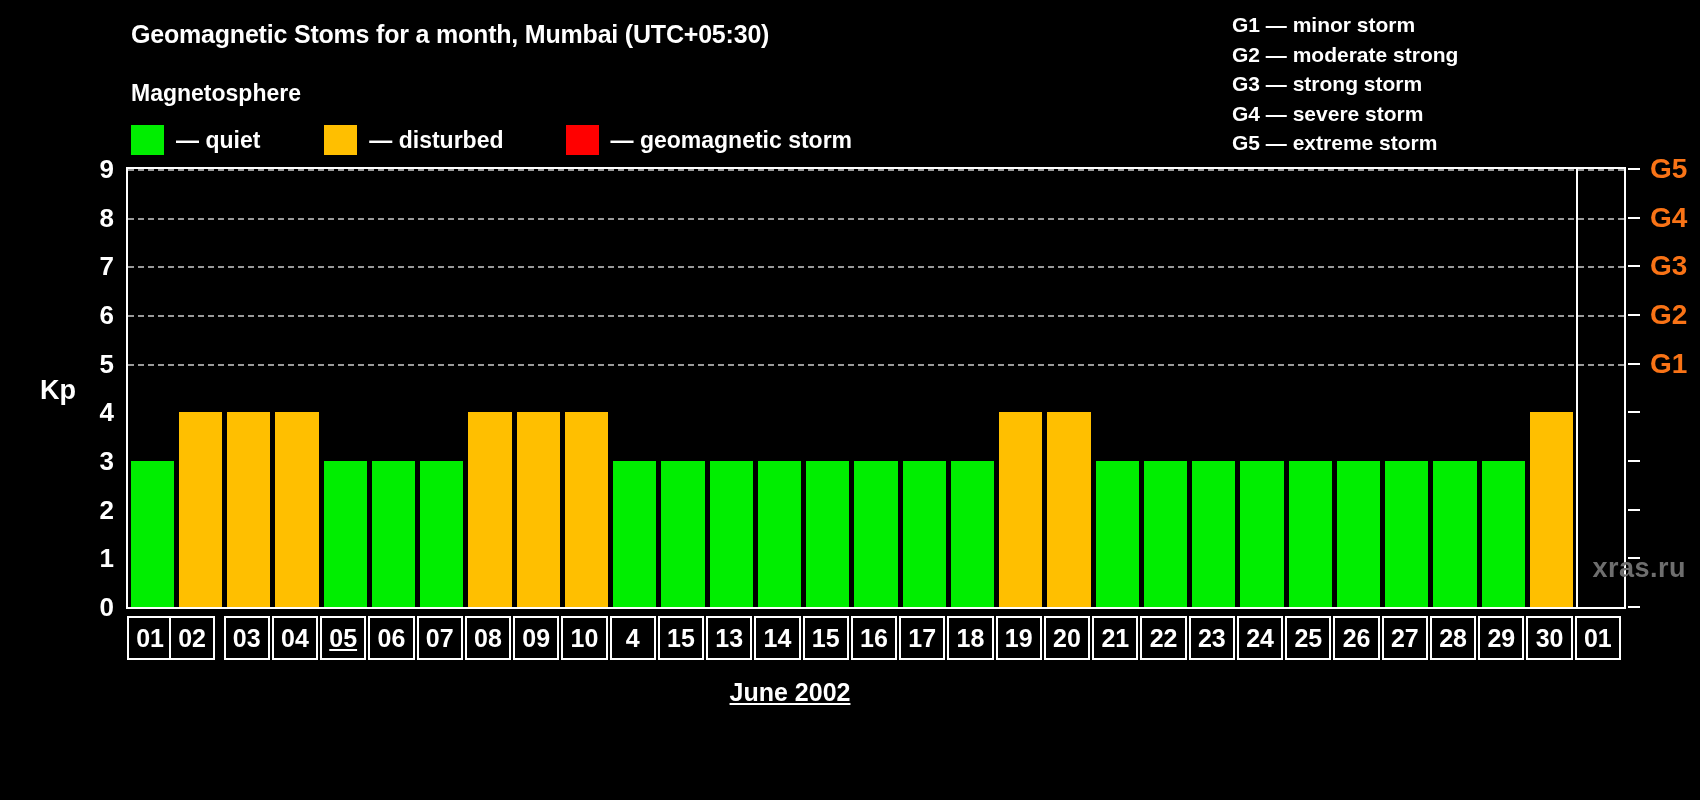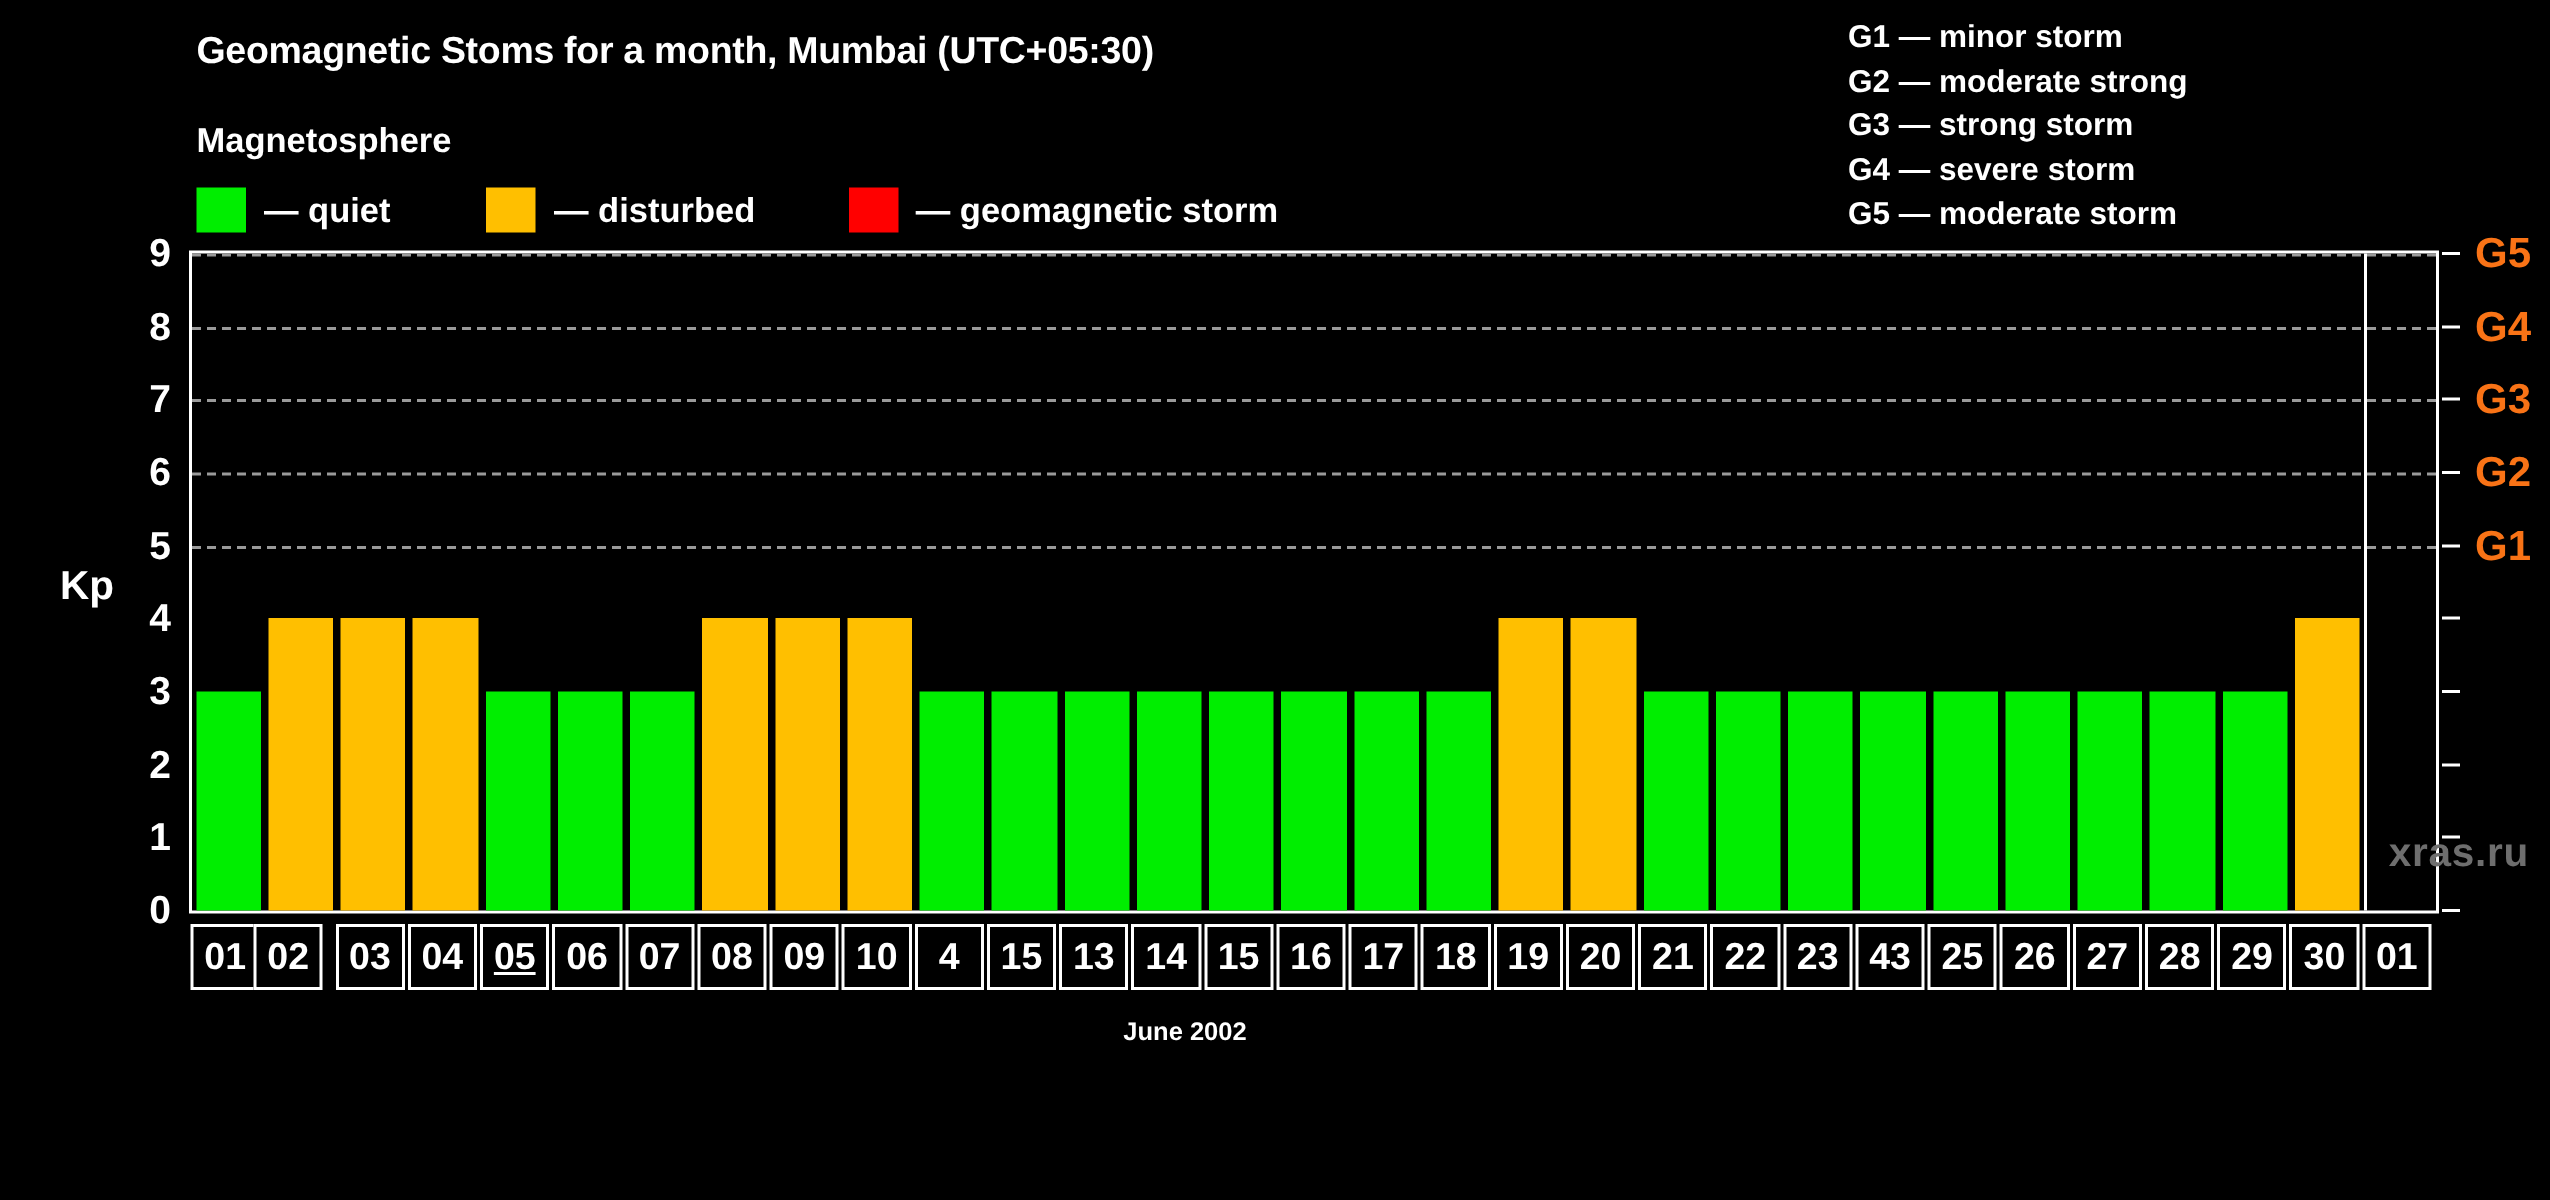--- a/index.html
+++ b/index.html
@@ -125,21 +125,21 @@
     position: absolute; top: 0; height: 44px;
     border: 2px solid #ffffff; background: #000000;
     display: flex; align-items: center; justify-content: center;
     font-size: 25px; font-weight: bold; color: #ffffff;
   }
 
   
   .xaxis-title {
     position: absolute; left: 0; right: 0; top: 678px;
     text-align: center;
-    font-size: 17px; font-weight: bold; color: #ffffff;
+    font-size: 25px; font-weight: bold; color: #ffffff; text-decoration: underline;
   }
   .xaxis-title span { position: relative; left: -60px; }
   .watermark {
     position: absolute; right: 14px; bottom: 8px;
     font-size: 27px; font-weight: bold; color: #6e6e6e;
     letter-spacing: 0.5px;
   }
 </style>
 </head>
 <body>
@@ -164,21 +164,21 @@
         <span class="legend-swatch" style="background: rgb(255, 0, 0);"></span>
         <span class="legend-text">— geomagnetic storm</span>
       </div>
     </div>
 
   <div class="gscale" id="gscale">
       <div class="gscale-line">G1 — minor storm</div>
       <div class="gscale-line">G2 — moderate strong</div>
       <div class="gscale-line">G3 — strong storm</div>
       <div class="gscale-line">G4 — severe storm</div>
-      <div class="gscale-line">G5 — moderate storm</div>
+      <div class="gscale-line">G5 — extreme storm</div>
     </div>
 
   <div class="ylabel-kp">Kp</div>
   <div class="ytick-col" id="ytick-col">
       <div class="ytick" style="top: 440px;">0</div>
       <div class="ytick" style="top: 391.333px;">1</div>
       <div class="ytick-mark" style="top: 391.333px;"></div>
       <div class="ytick" style="top: 342.667px;">2</div>
       <div class="ytick-mark" style="top: 342.667px;"></div>
       <div class="ytick" style="top: 294px;">3</div>
@@ -279,21 +279,21 @@
       <div class="daybox" style="left: 628.355px; width: 46.2581px;">14</div>
       <div class="daybox" style="left: 676.613px; width: 46.2581px;">15</div>
       <div class="daybox" style="left: 724.871px; width: 46.2581px;">16</div>
       <div class="daybox" style="left: 773.129px; width: 46.2581px;">17</div>
       <div class="daybox" style="left: 821.387px; width: 46.2581px;">18</div>
       <div class="daybox" style="left: 869.645px; width: 46.2581px;">19</div>
       <div class="daybox" style="left: 917.903px; width: 46.2581px;">20</div>
       <div class="daybox" style="left: 966.161px; width: 46.2581px;">21</div>
       <div class="daybox" style="left: 1014.42px; width: 46.2581px;">22</div>
       <div class="daybox" style="left: 1062.68px; width: 46.2581px;">23</div>
-      <div class="daybox" style="left: 1110.94px; width: 46.2581px;">43</div>
+      <div class="daybox" style="left: 1110.94px; width: 46.2581px;">24</div>
       <div class="daybox" style="left: 1159.19px; width: 46.2581px;">25</div>
       <div class="daybox" style="left: 1207.45px; width: 46.2581px;">26</div>
       <div class="daybox" style="left: 1255.71px; width: 46.2581px;">27</div>
       <div class="daybox" style="left: 1303.97px; width: 46.2581px;">28</div>
       <div class="daybox" style="left: 1352.23px; width: 46.2581px;">29</div>
       <div class="daybox" style="left: 1400.48px; width: 46.2581px;">30</div>
       <div class="daybox" style="left: 1448.74px; width: 46.2581px;">01</div>
     </div>
 
   <div class="xaxis-title"><span>June 2002</span></div>

